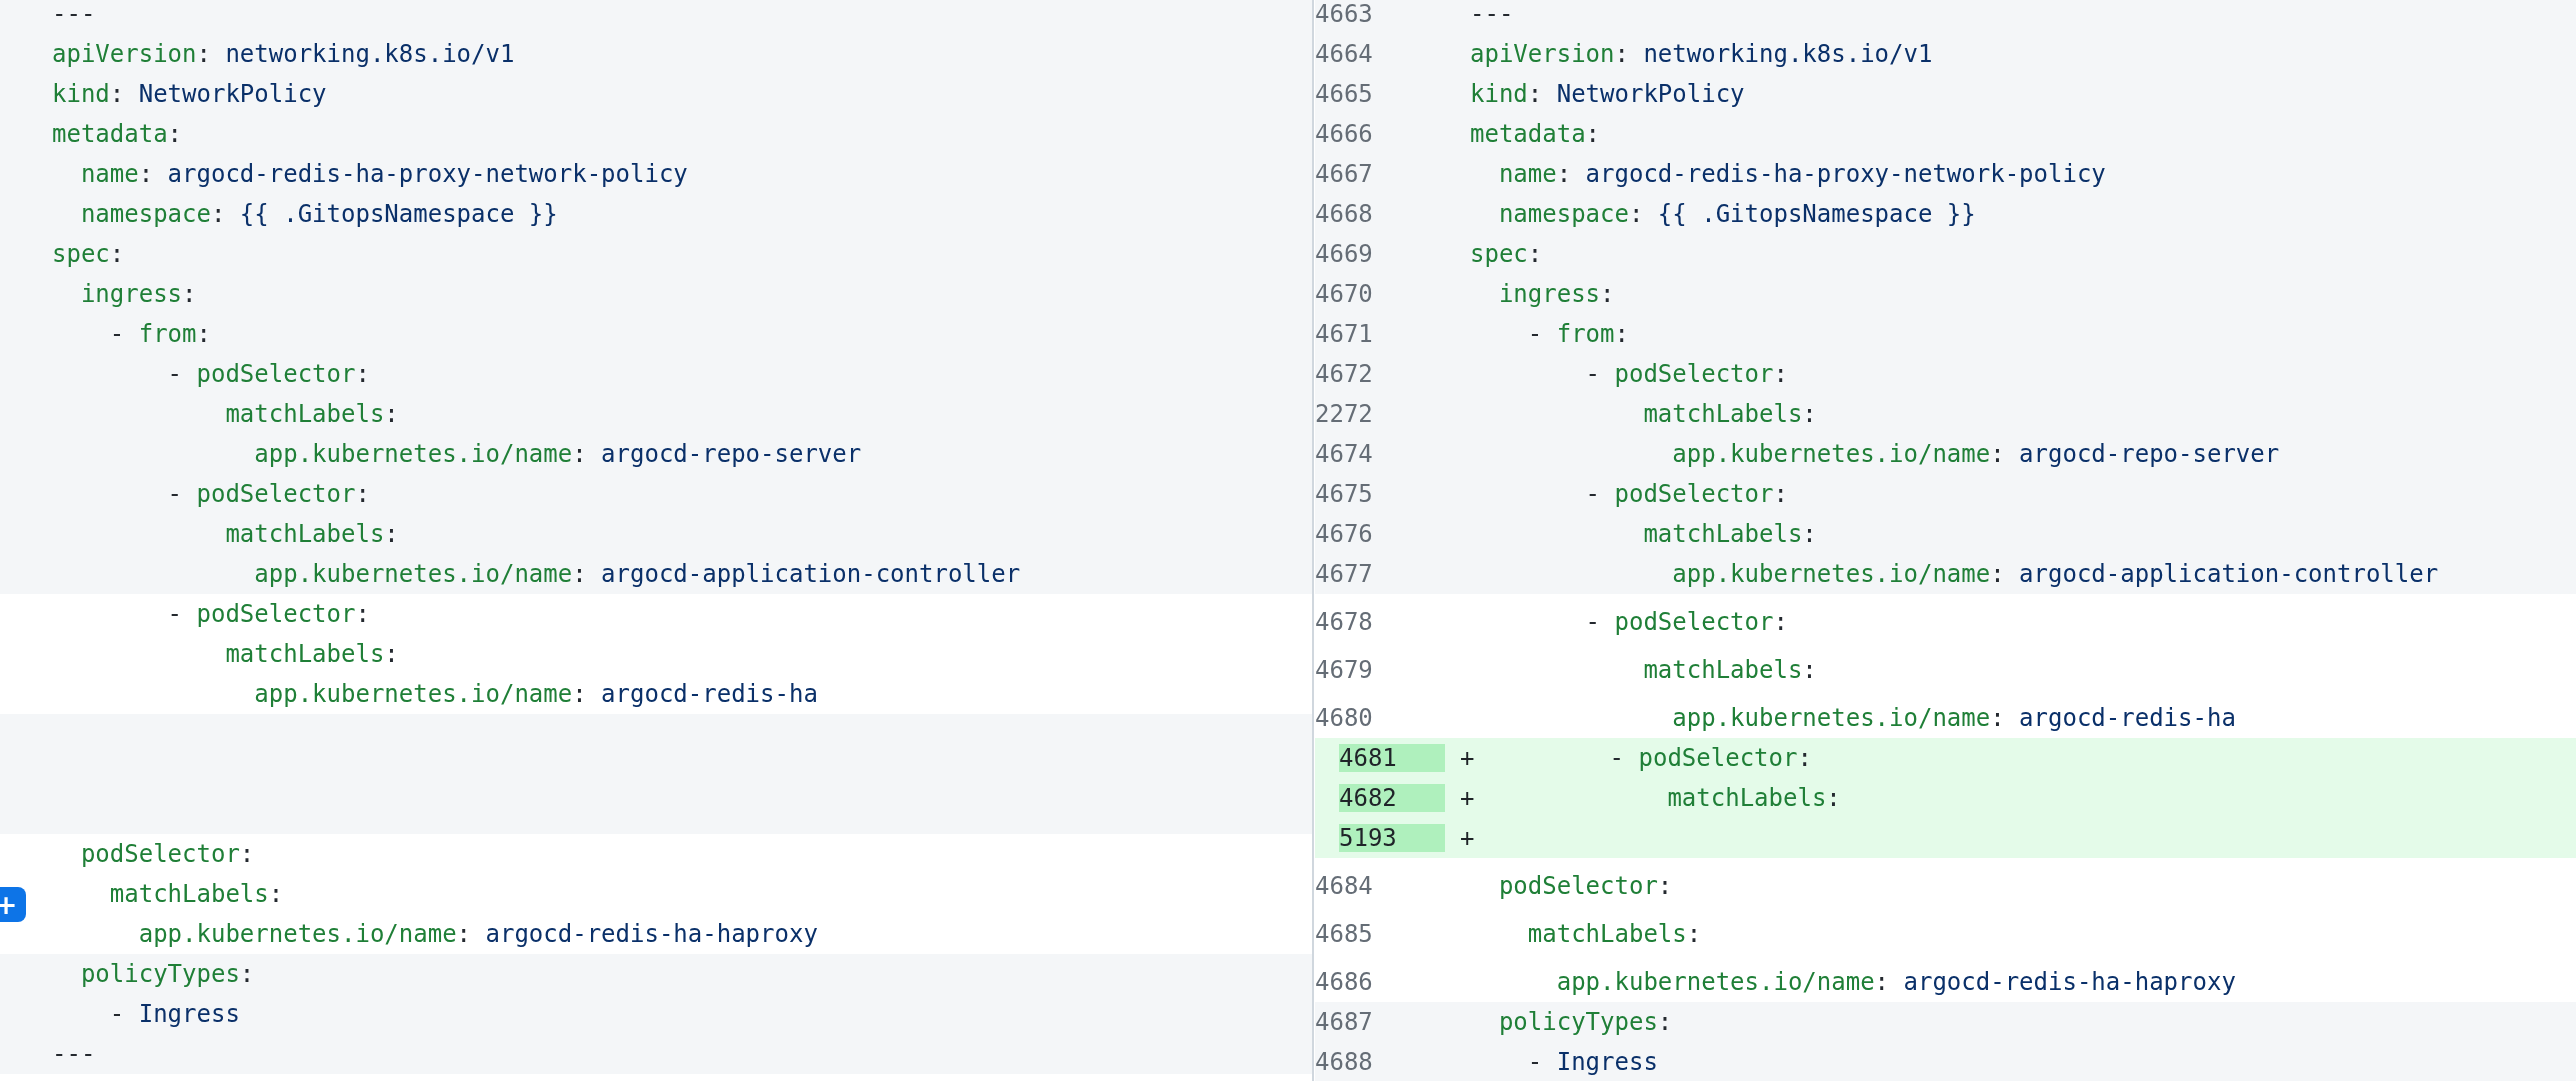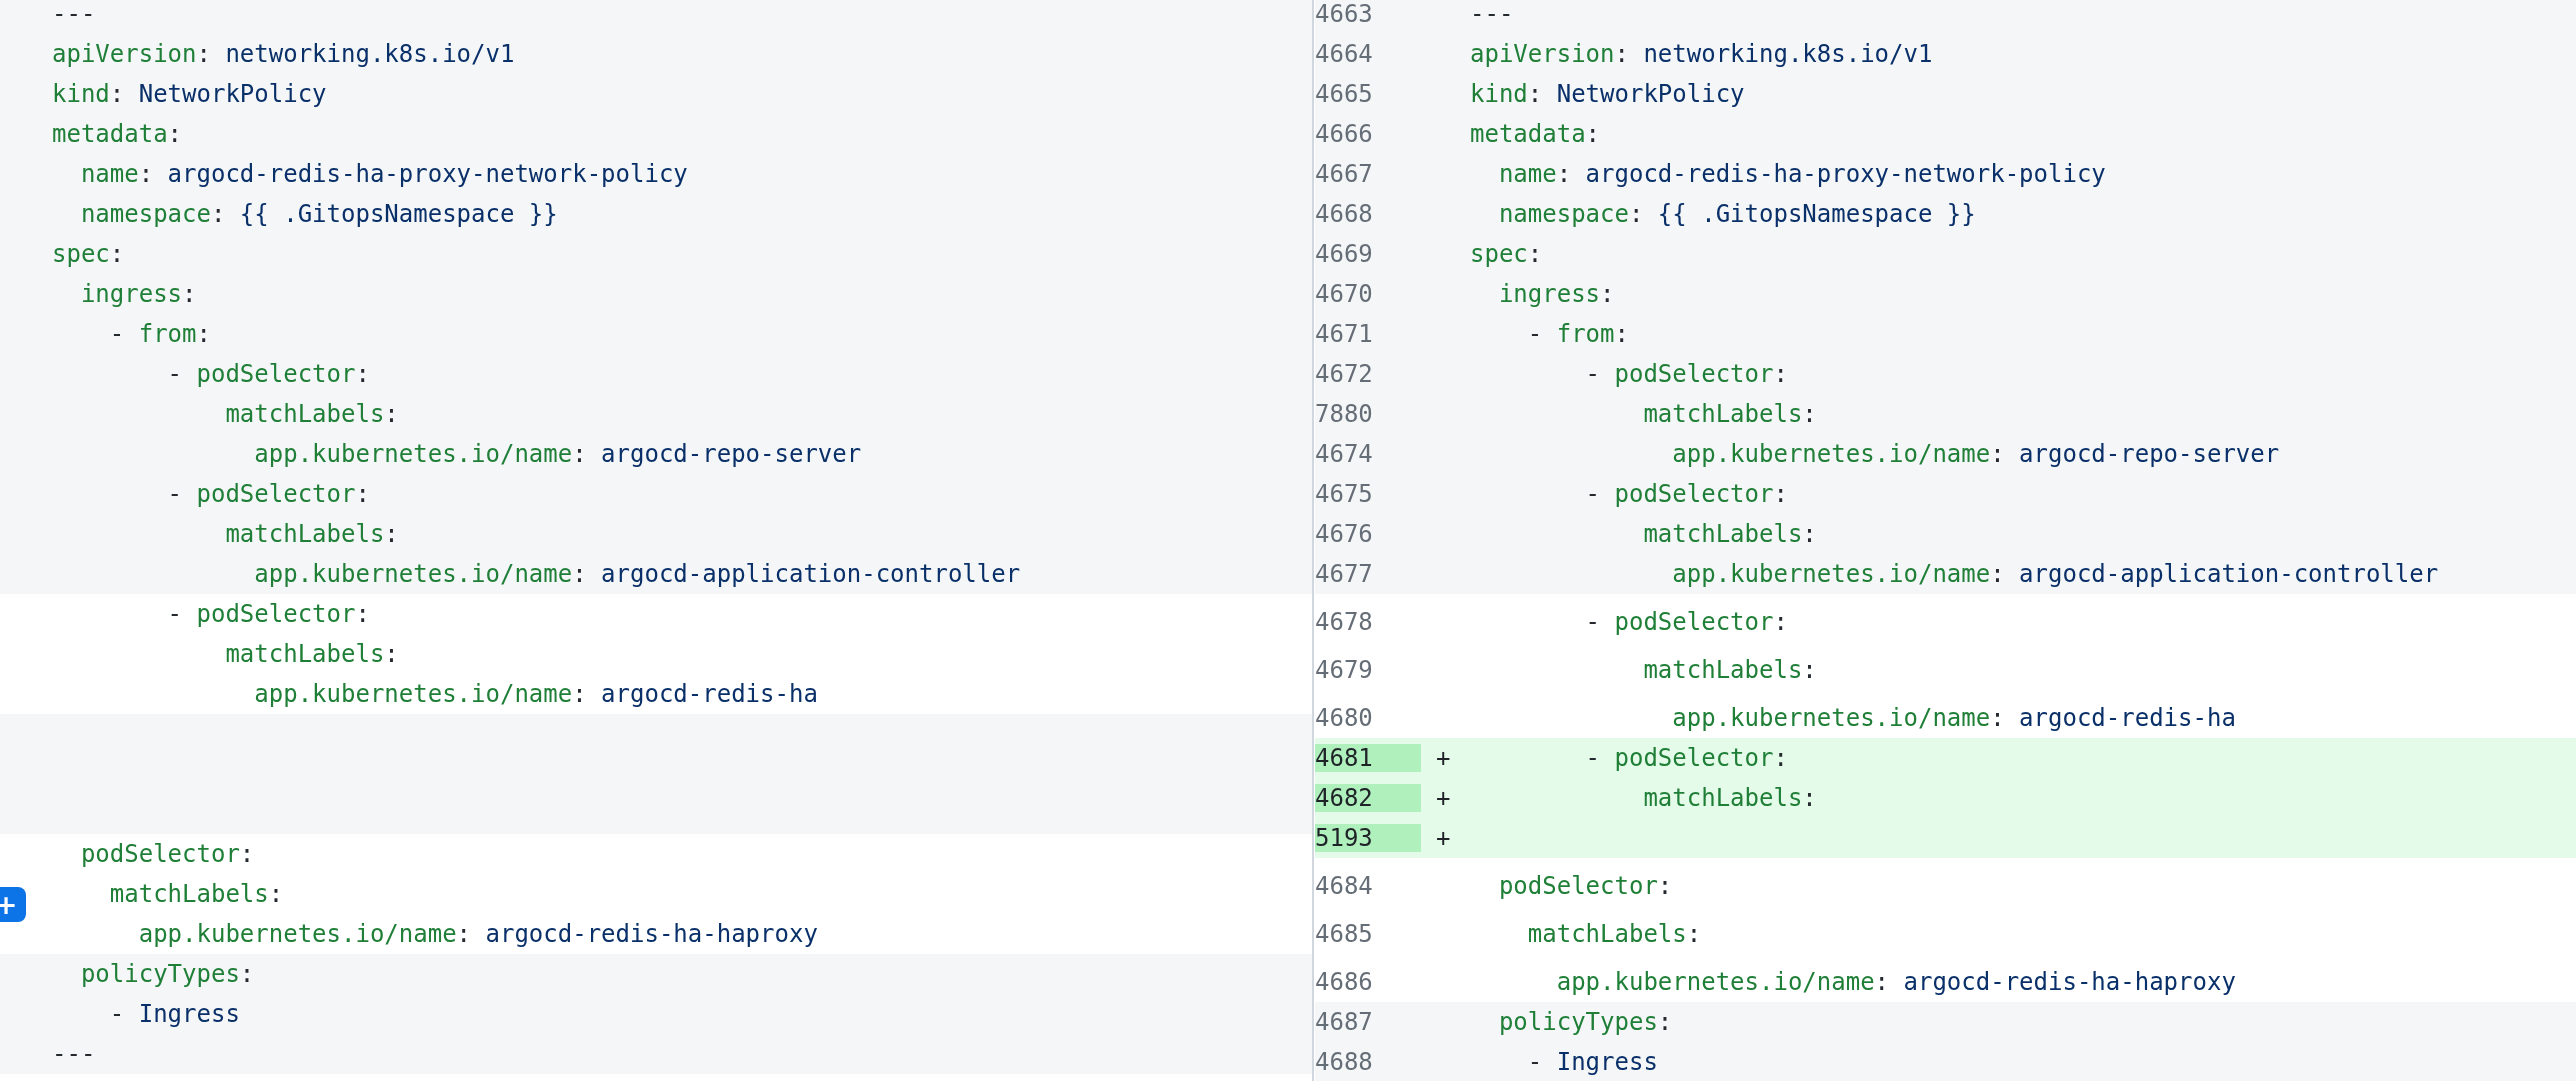--- a/index.html
+++ b/index.html
@@ -44,21 +44,21 @@
     align-items: center;
     white-space: pre;
     overflow: hidden;
   }
   
   .pane-left  .row.t-expanded { background: #f4f6f8; }
   .pane-left  .row.t-context  { background: #ffffff; }
   .pane-left  .row.t-addition { background: #f4f6f8; } 
   .pane-right .row.t-expanded { background: #f4f6f8; }
   .pane-right .row.t-context  { background: #ffffff; margin-top: 8px; }
-  .pane-right .row.t-addition { background: #e4fbe9; }
+  .pane-right .row.t-addition { background: #e4fbe9; padding-left: 24px; }
   
   .pane-left .code {
     padding-left: 52px;
     flex: 1;
   }
   
   .gutter {
     flex: none;
     width: 106px;
     box-sizing: border-box;
@@ -146,21 +146,21 @@
       <div class="row t-expanded"><div class="gutter">4663</div><div class="marker"></div><div class="code"><span class="sp">---</span></div></div>
       <div class="row t-expanded"><div class="gutter">4664</div><div class="marker"></div><div class="code"><span class="sk">apiVersion</span><span class="sp">: </span><span class="sv">networking.k8s.io/v1</span></div></div>
       <div class="row t-expanded"><div class="gutter">4665</div><div class="marker"></div><div class="code"><span class="sk">kind</span><span class="sp">: </span><span class="sv">NetworkPolicy</span></div></div>
       <div class="row t-expanded"><div class="gutter">4666</div><div class="marker"></div><div class="code"><span class="sk">metadata</span><span class="sp">:</span></div></div>
       <div class="row t-expanded"><div class="gutter">4667</div><div class="marker"></div><div class="code"><span class="sp">  </span><span class="sk">name</span><span class="sp">: </span><span class="sv">argocd-redis-ha-proxy-network-policy</span></div></div>
       <div class="row t-expanded"><div class="gutter">4668</div><div class="marker"></div><div class="code"><span class="sp">  </span><span class="sk">namespace</span><span class="sp">: </span><span class="sv">{{ .GitopsNamespace }}</span></div></div>
       <div class="row t-expanded"><div class="gutter">4669</div><div class="marker"></div><div class="code"><span class="sk">spec</span><span class="sp">:</span></div></div>
       <div class="row t-expanded"><div class="gutter">4670</div><div class="marker"></div><div class="code"><span class="sp">  </span><span class="sk">ingress</span><span class="sp">:</span></div></div>
       <div class="row t-expanded"><div class="gutter">4671</div><div class="marker"></div><div class="code"><span class="sp">    - </span><span class="sk">from</span><span class="sp">:</span></div></div>
       <div class="row t-expanded"><div class="gutter">4672</div><div class="marker"></div><div class="code"><span class="sp">        - </span><span class="sk">podSelector</span><span class="sp">:</span></div></div>
-      <div class="row t-expanded"><div class="gutter">7880</div><div class="marker"></div><div class="code"><span class="sp">            </span><span class="sk">matchLabels</span><span class="sp">:</span></div></div>
+      <div class="row t-expanded"><div class="gutter">2272</div><div class="marker"></div><div class="code"><span class="sp">            </span><span class="sk">matchLabels</span><span class="sp">:</span></div></div>
       <div class="row t-expanded"><div class="gutter">4674</div><div class="marker"></div><div class="code"><span class="sp">              </span><span class="sk">app.kubernetes.io/name</span><span class="sp">: </span><span class="sv">argocd-repo-server</span></div></div>
       <div class="row t-expanded"><div class="gutter">4675</div><div class="marker"></div><div class="code"><span class="sp">        - </span><span class="sk">podSelector</span><span class="sp">:</span></div></div>
       <div class="row t-expanded"><div class="gutter">4676</div><div class="marker"></div><div class="code"><span class="sp">            </span><span class="sk">matchLabels</span><span class="sp">:</span></div></div>
       <div class="row t-expanded"><div class="gutter">4677</div><div class="marker"></div><div class="code"><span class="sp">              </span><span class="sk">app.kubernetes.io/name</span><span class="sp">: </span><span class="sv">argocd-application-controller</span></div></div>
       <div class="row t-context"><div class="gutter">4678</div><div class="marker"></div><div class="code"><span class="sp">        - </span><span class="sk">podSelector</span><span class="sp">:</span></div></div>
       <div class="row t-context"><div class="gutter">4679</div><div class="marker"></div><div class="code"><span class="sp">            </span><span class="sk">matchLabels</span><span class="sp">:</span></div></div>
       <div class="row t-context"><div class="gutter">4680</div><div class="marker"></div><div class="code"><span class="sp">              </span><span class="sk">app.kubernetes.io/name</span><span class="sp">: </span><span class="sv">argocd-redis-ha</span></div></div>
       <div class="row t-addition"><div class="gutter">4681</div><div class="marker">+</div><div class="code"><span class="sp">        - </span><span class="sk">podSelector</span><span class="sp">:</span></div></div>
       <div class="row t-addition"><div class="gutter">4682</div><div class="marker">+</div><div class="code"><span class="sp">            </span><span class="sk">matchLabels</span><span class="sp">:</span></div></div>
       <div class="row t-addition"><div class="gutter">5193</div><div class="marker">+</div></div>

